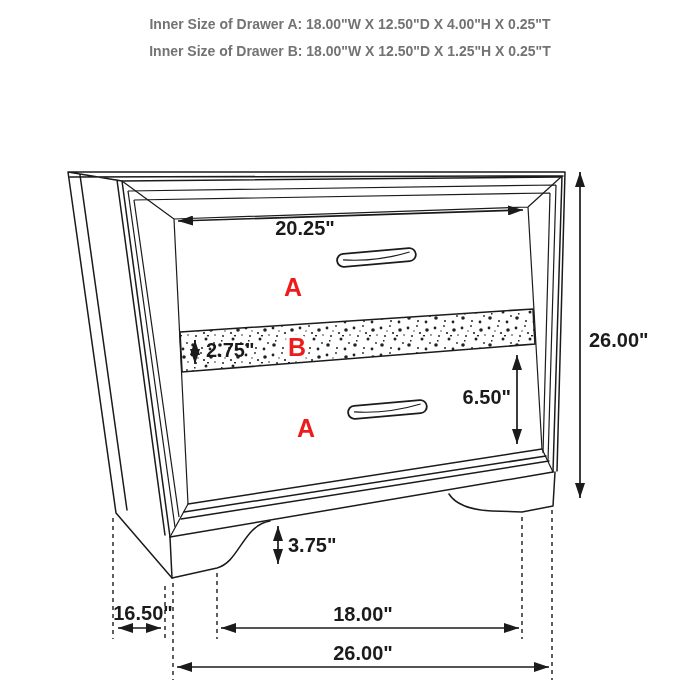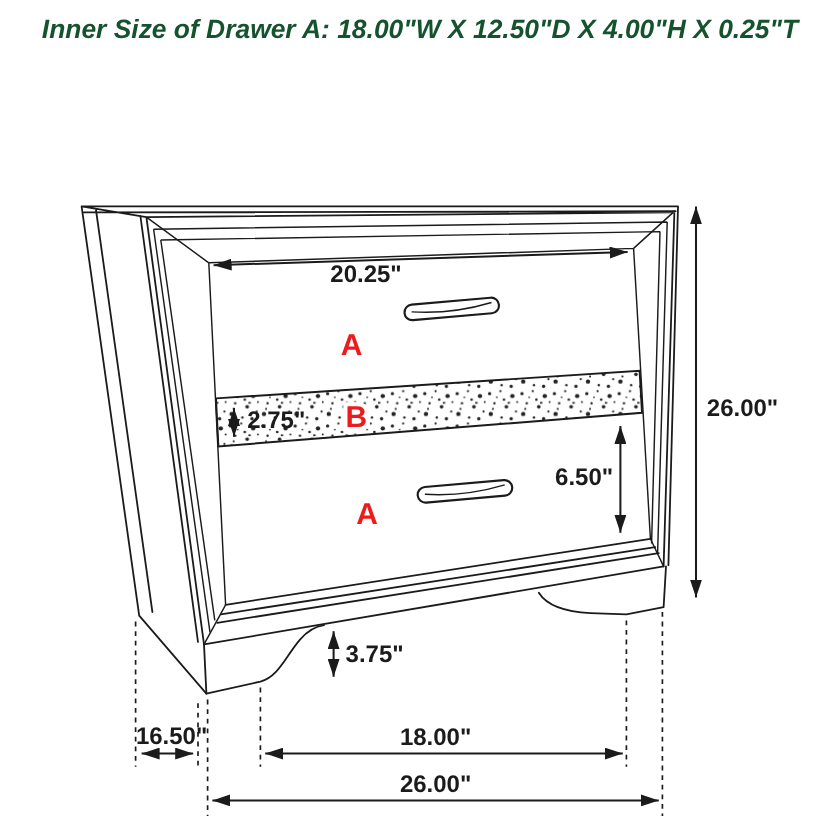--- a/index.html
+++ b/index.html
@@ -1,36 +1,37 @@
 <!DOCTYPE html>
 <html><head>
 <meta charset="utf-8">
 <style>
   html,body{margin:0;padding:0;background:#fff;}
   .page{position:relative;width:700px;height:700px;background:#fff;overflow:hidden;
         font-family:"Liberation Sans",sans-serif;}
   .header{position:absolute;top:11px;left:0;width:700px;text-align:center;
-          font-weight:bold;font-size:22px;line-height:27px;color:#14532d;letter-spacing:0px;font-style:italic;}
+          font-weight:bold;font-size:14px;line-height:27px;color:#737373;letter-spacing:0px;}
   svg{position:absolute;top:0;left:0;}
   .ln{stroke:#1b1b1b;stroke-width:1.5;fill:none;stroke-linejoin:round;stroke-linecap:round;}
   .ln-thin{stroke:#1b1b1b;stroke-width:1.2;fill:none;stroke-linejoin:round;}
   .dim{stroke:#1b1b1b;stroke-width:1.7;fill:none;}
   .dash{stroke:#1b1b1b;stroke-width:1.4;fill:none;stroke-dasharray:4 4;}
   .dim-label{font-family:"Liberation Sans",sans-serif;font-weight:bold;font-size:20px;fill:#1b1b1b;}
   .red-label{font-family:"Liberation Sans",sans-serif;font-weight:bold;font-size:25px;fill:#ed1c1c;}
   .halo{paint-order:stroke fill;stroke:#ffffff;stroke-width:7px;}
   .handle{fill:#ffffff;stroke:#1b1b1b;stroke-width:1.8;}
 </style>
 </head>
 <body>
 
 <div class="page">
 
   <div class="header">
     <div>Inner Size of Drawer A: 18.00"W X 12.50"D X 4.00"H X 0.25"T</div>
+    <div>Inner Size of Drawer B: 18.00"W X 12.50"D X 1.25"H X 0.25"T</div>
   </div>
 
   <svg width="700" height="700" viewBox="0 0 700 700">
     <defs>
       <marker id="ah" markerUnits="userSpaceOnUse" markerWidth="15" markerHeight="10" refX="15" refY="5" orient="auto-start-reverse">
         <path d="M0,0 L15,5 L0,10 Z" fill="#1b1b1b"></path>
       </marker>
       <pattern id="speckle" width="27" height="27" patternUnits="userSpaceOnUse">
         <rect width="27" height="27" fill="#ffffff"></rect>
         <circle cx="3" cy="4" r="1.4" fill="#222"></circle>

